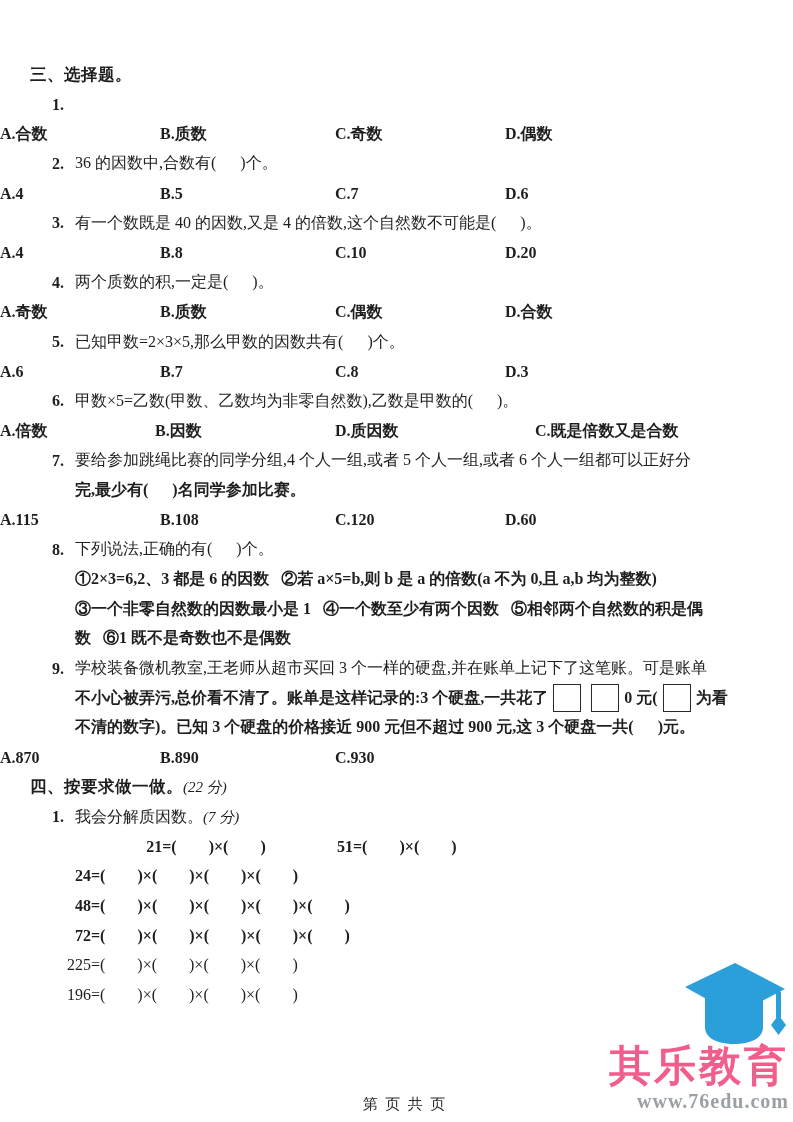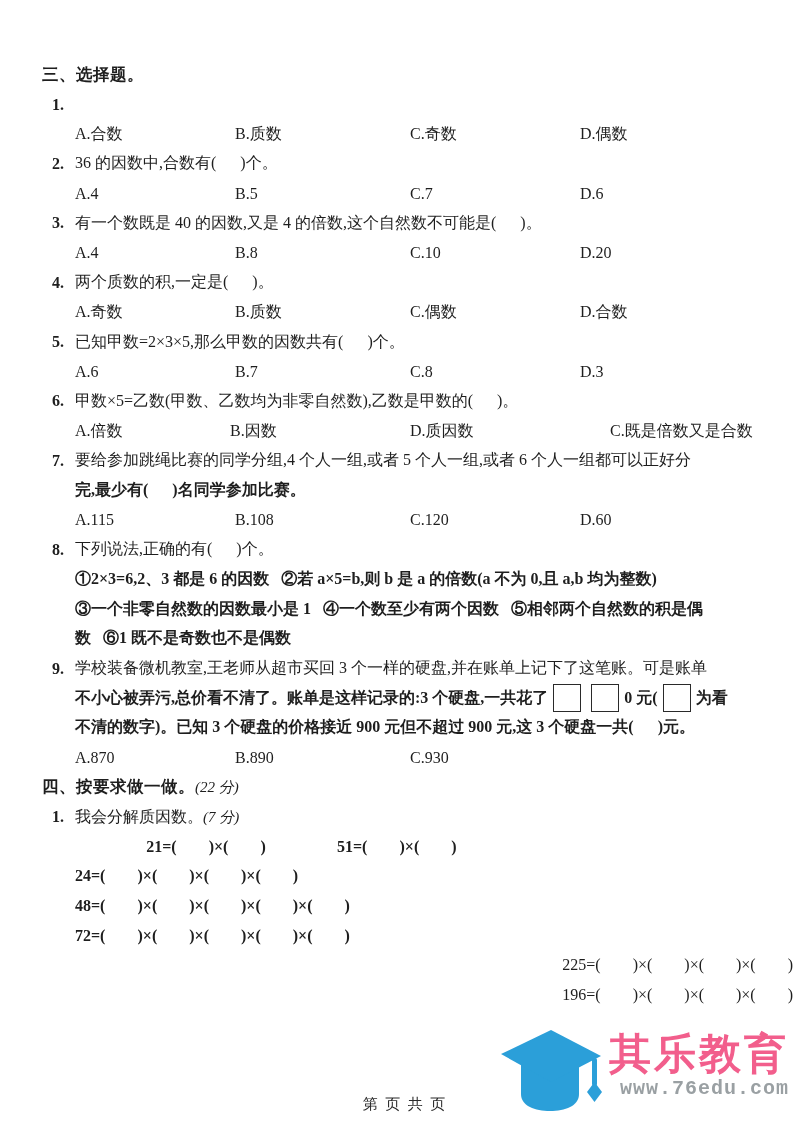--- a/index.html
+++ b/index.html
@@ -2,36 +2,36 @@
 <html><head>
 <meta charset="utf-8">
 <style>
   html,body{margin:0;padding:0;background:#ffffff;}
   .page{
     position:relative;width:793px;height:1122px;background:#ffffff;overflow:hidden;
     font-family:"Liberation Serif","DejaVu Serif",serif;font-size:16px;color:#1e1e1e;
   }
   .content{position:absolute;top:60px;left:0;width:100%;}
   .line{height:29.7px;display:flex;align-items:center;white-space:pre;}
-  .ind-sec{padding-left:30px;margin-left:12px;}
+  .ind-sec{padding-left:30px;}
   .ind-q{padding-left:52px;}
   .ind-cont{padding-left:75px;font-weight:bold;}
-  .ind-f3{padding-left:67px;justify-content:flex-end;}
+  .ind-f3{padding-left:67px;}
   .qnum{font-weight:bold;display:inline-block;min-width:23px;}
   .sec-title{font-weight:bold;font-size:16.5px;letter-spacing:0.5px;}
   .note{font-style:italic;font-size:15px;}
-  .opts{padding-left:75px;display:grid;grid-template-columns:160px 175px 170px 1fr;align-items:center;white-space:pre;height:29.7px;}
+  .opts{display:grid;grid-template-columns:160px 175px 170px 1fr;align-items:center;white-space:pre;height:29.7px;font-weight:bold;}
   .opts-q6{grid-template-columns:155px 180px 200px 1fr;}
   .blank-box{width:26px;height:26px;border:1.5px solid #2a2a2a;display:inline-block;margin:0 5px;flex:0 0 auto;background:#fff;}
   .fcol{display:inline-block;width:262px;text-align:center;}
   .footer{position:absolute;top:1078px;left:0;width:100%;text-align:center;font-size:15px;color:#2a2a2a;white-space:pre;}
-  .logo{position:absolute;right:4px;bottom:10px;display:flex;align-items:center;}
+  .logo{position:absolute;right:4px;bottom:10px;display:flex;align-items:flex-end;flex-direction:column;}
   .logo-text{display:flex;flex-direction:column;align-items:flex-end;margin-left:4px;}
   .brand{font-family:"Liberation Sans","DejaVu Sans",sans-serif;font-weight:bold;font-size:42px;line-height:1;letter-spacing:3px;color:#f25e8c;}
-  .site{font-family:Liberation Mono, monospace;font-weight:bold;font-size:20px;line-height:1.1;margin-top:3px;color:#9aa0a3;letter-spacing:1px;}
+  .site{font-family:Liberation Serif, serif;font-weight:bold;font-size:20px;line-height:1.1;margin-top:3px;color:#9aa0a3;letter-spacing:1px;}
   .cap{flex:0 0 auto;}
 </style>
 </head>
 <body>
 
 <div class="page">
   <div class="content">
 
     <div class="line ind-sec">
       <span class="sec-title">三、选择题。</span>

